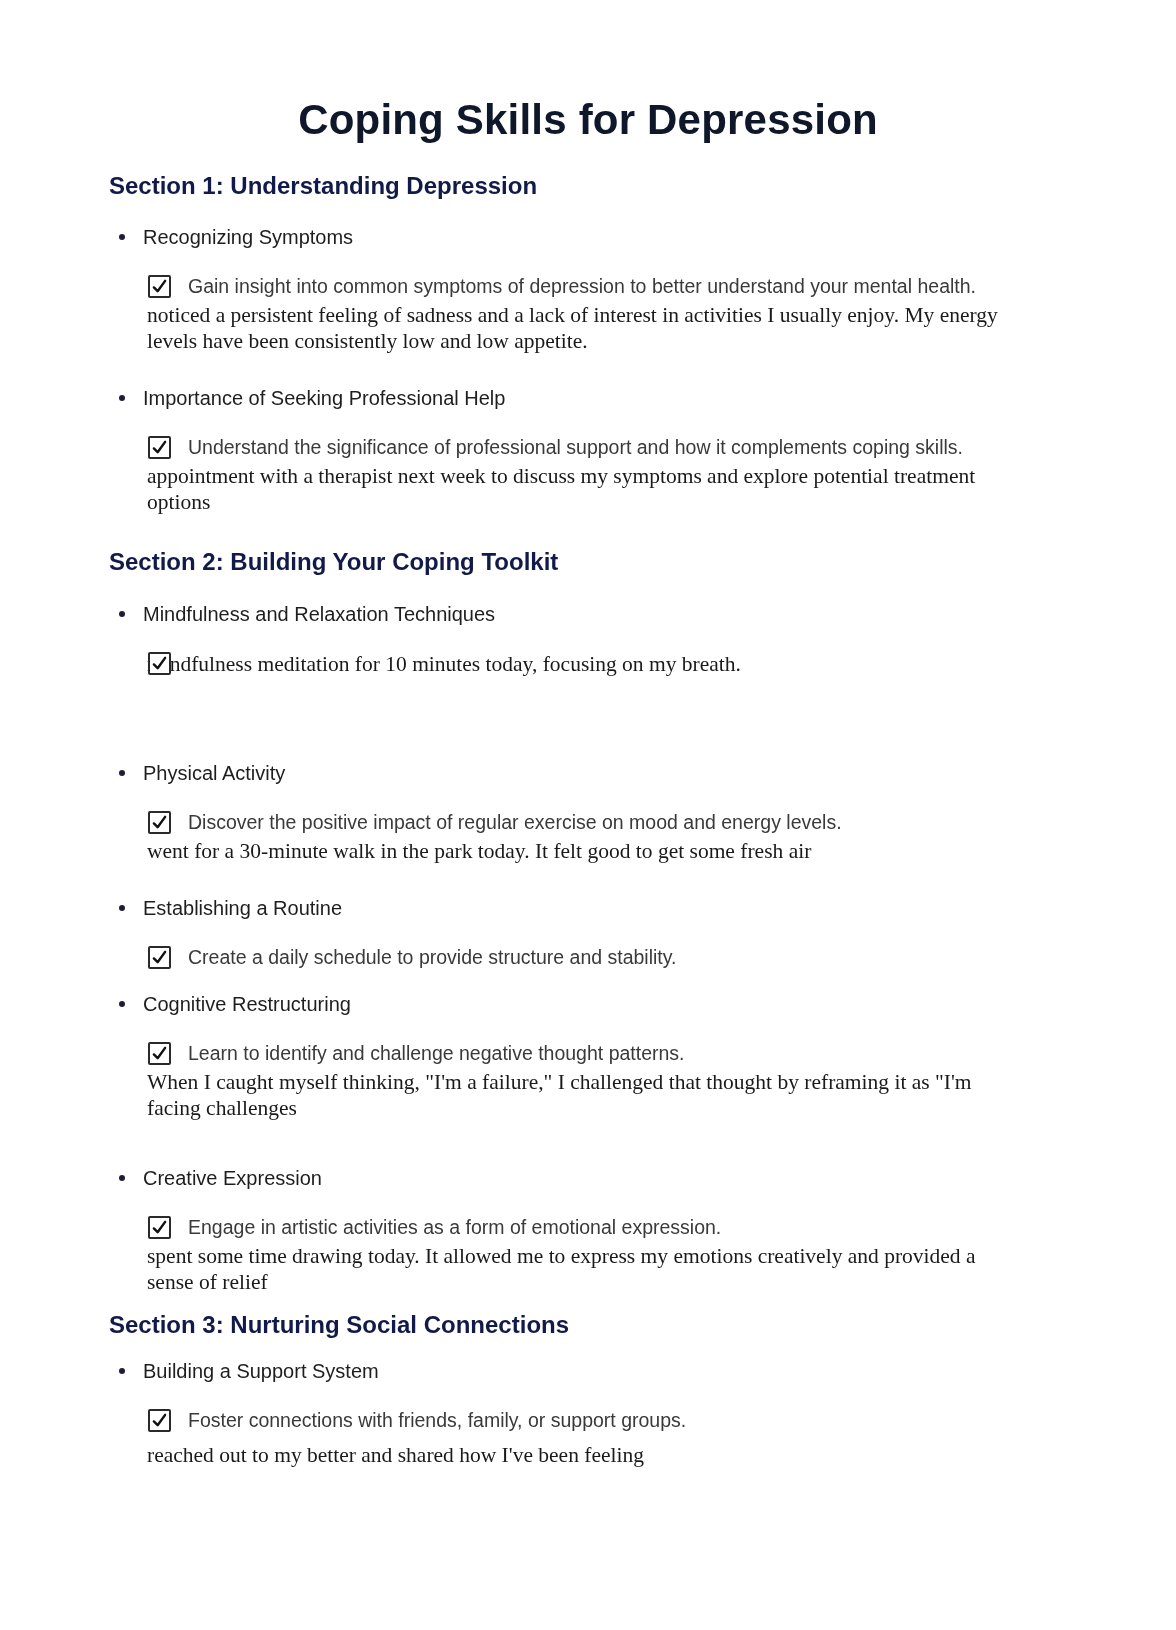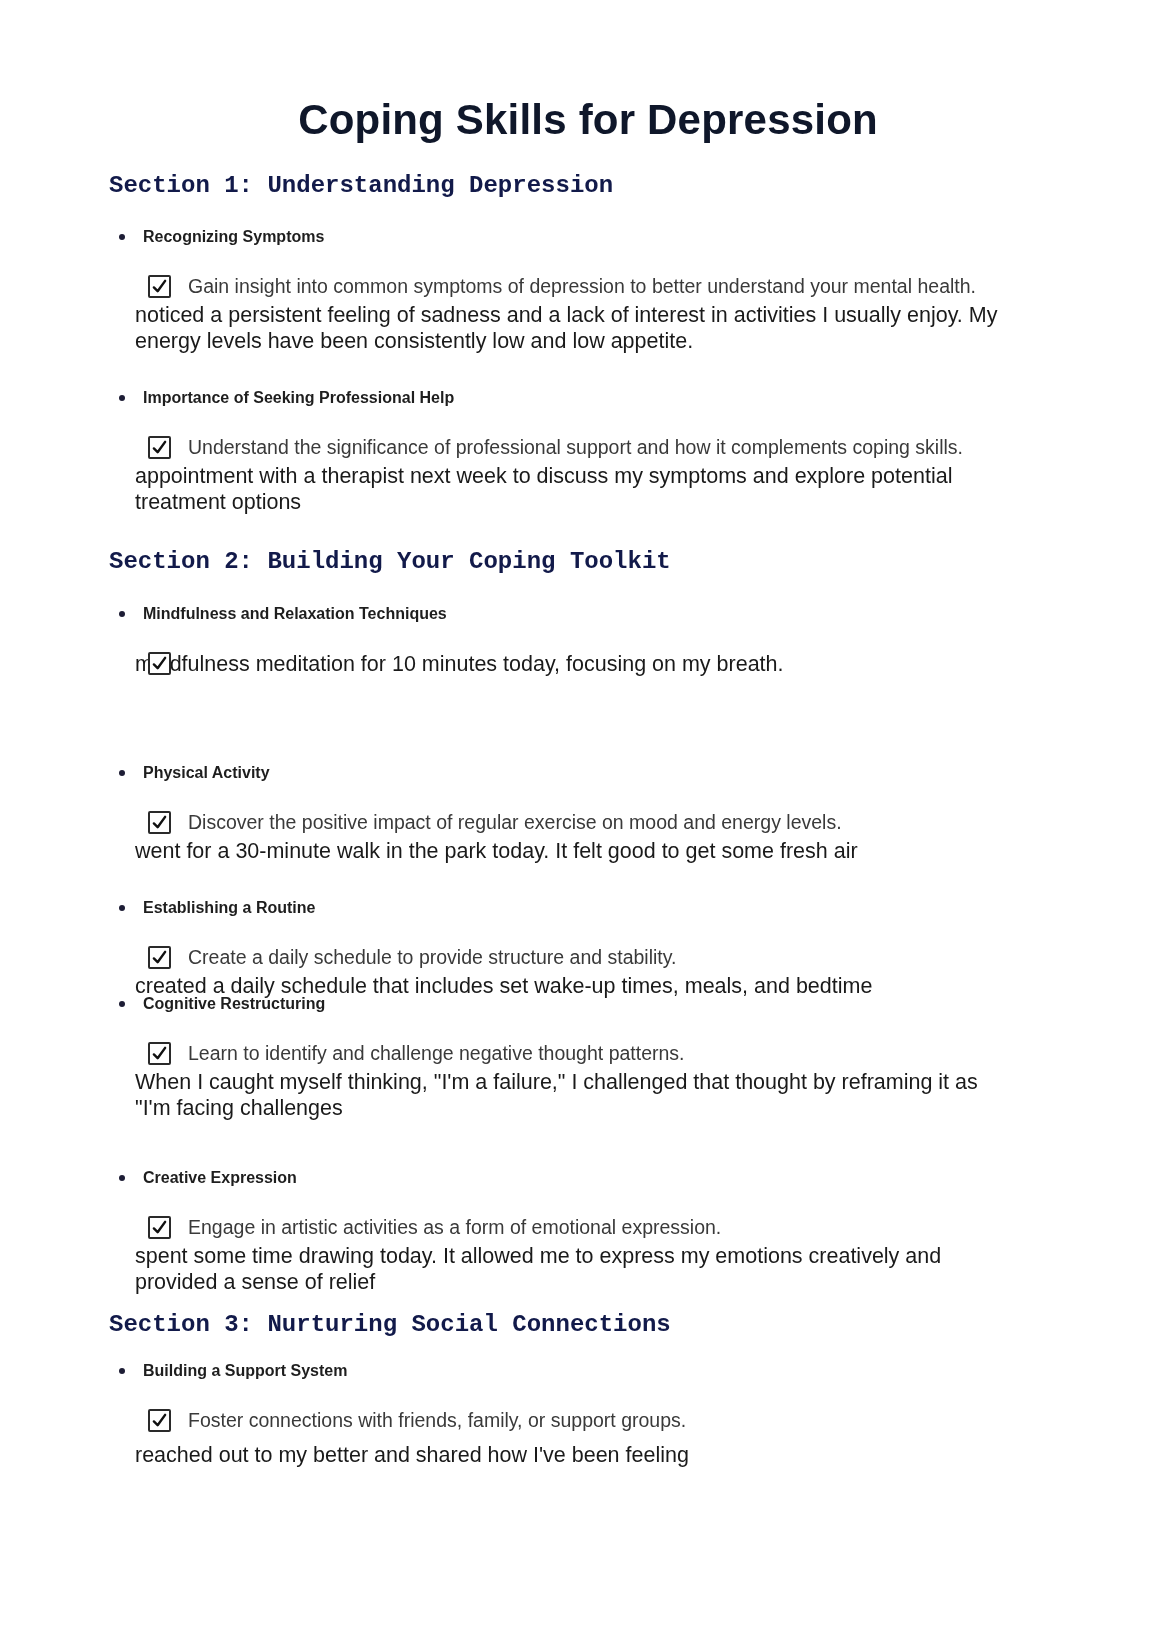--- a/index.html
+++ b/index.html
@@ -34,32 +34,31 @@
     margin: 0;
     letter-spacing: 0.2px;
   }
   .section-heading {
     position: absolute;
     left: 109px;
     margin: 0;
     font-size: 24px;
     font-weight: bold;
     color: #121a4a;
-    font-family: Liberation Mono, monospace;
   }
   .topic {
     position: absolute;
     left: 119px;
     width: 920px;
   }
   .topic-title {
     display: flex;
     align-items: center;
-    font-size: 16px;
-    font-weight: bold;
+    font-size: 20px;
+    font-weight: normal;
     color: #1e1e1e;
     height: 26px;
     text-align: center;
   }
   .bullet {
     display: inline-block;
     width: 6px;
     height: 6px;
     border-radius: 50%;
     background: #1d1d35;
@@ -88,26 +87,27 @@
     display: flex;
     align-items: center;
     justify-content: center;
     background: #fff;
   }
   .checkbox svg {
     width: 15px;
     height: 15px;
   }
   .note {
-    margin-left: 16px;
+    margin-left: 28px;
     margin-top: 4px;
     font-size: 21.5px;
     line-height: 26px;
     color: #1a1a1a;
     width: 880px;
+    font-family: Liberation Serif, serif;
   }
 </style>
 </head>
 <body>
 
 <div class="page">
 
   <h1 class="doc-title">Coping Skills for Depression</h1>
 
   <h2 class="section-heading" style="top:172px;">Section 1: Understanding Depression</h2>
@@ -183,21 +183,20 @@
         <span>Establishing a Routine</span>
       </div>
     <div class="goal">
       <span class="checkbox">
           <svg viewBox="0 0 16 16">
             <path d="M2 9 L6 13 L14 2" fill="none" stroke="#111" stroke-width="2.6" stroke-linecap="round" stroke-linejoin="round"></path>
           </svg>
         </span>
       <span>Create a daily schedule to provide structure and stability.</span>
     </div>
-    <div class="note">created a daily schedule that includes set wake-up times, meals, and bedtime</div>
   </div>
 
   <div class="topic" style="top:991px;">
     <div class="topic-title">
         <span class="bullet"></span>
         <span>Cognitive Restructuring</span>
       </div>
     <div class="goal">
       <span class="checkbox">
           <svg viewBox="0 0 16 16">

